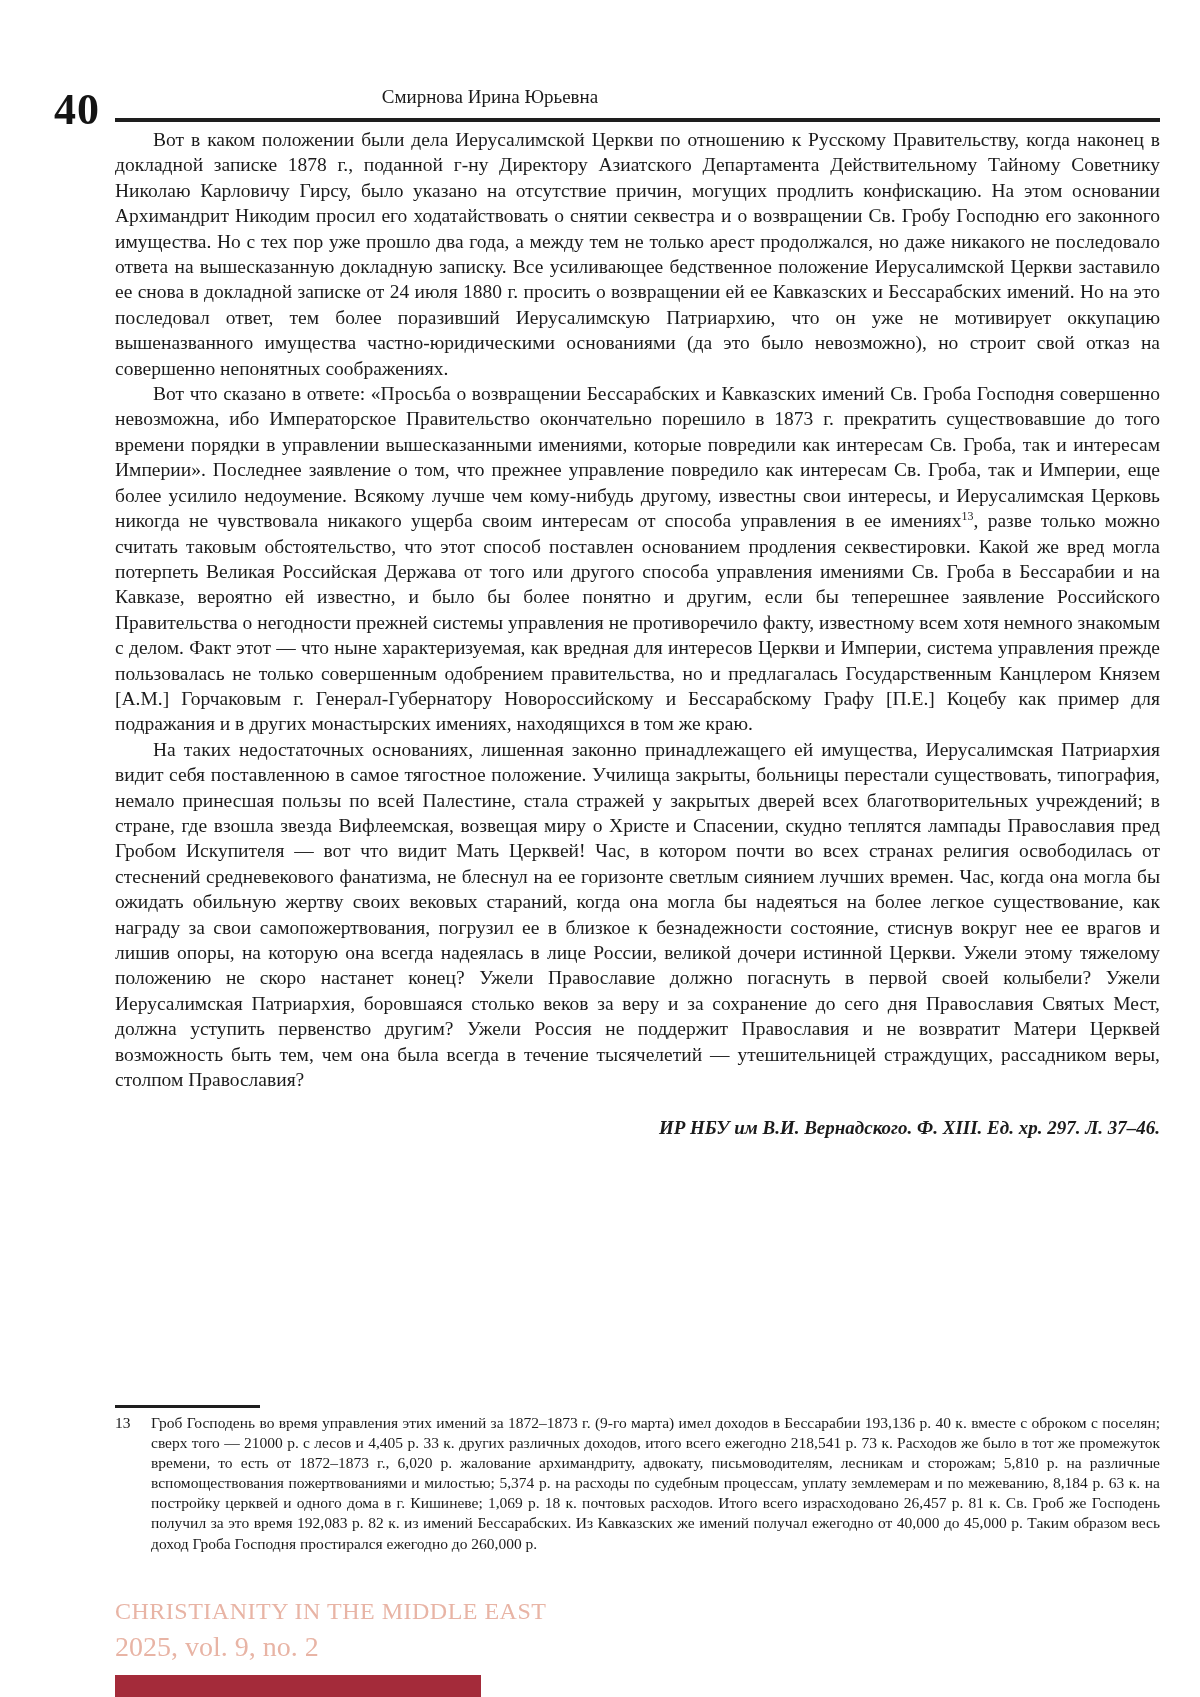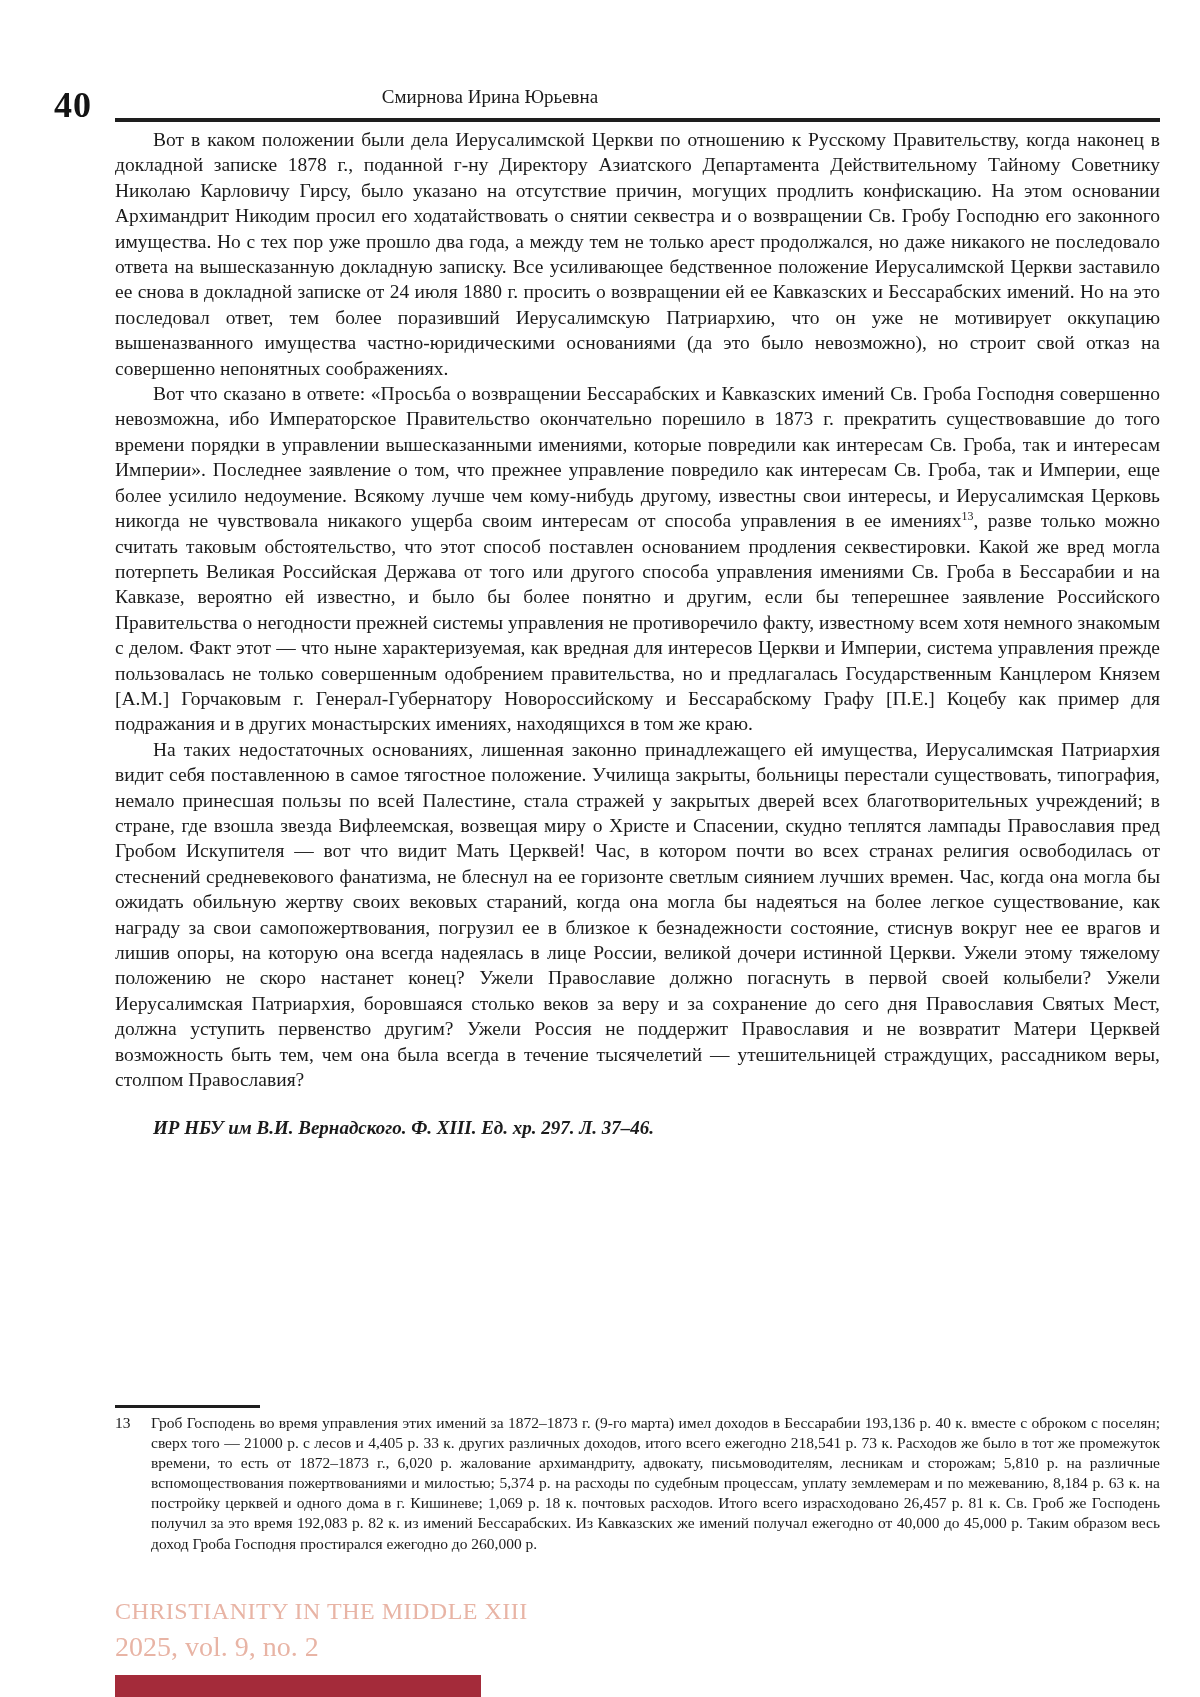--- a/index.html
+++ b/index.html
@@ -9,21 +9,21 @@
     height: 1697px;
     background: #ffffff;
     overflow: hidden;
     font-family: "Liberation Serif", "DejaVu Serif", serif;
     color: #1b1b1b;
   }
   .page-number {
     position: absolute;
     left: 54px;
     top: 84px;
-    font-size: 36px;
+    font-size: 44px;
     font-weight: bold;
     letter-spacing: 1px;
     color: #141414;
   }
   .running-title {
     position: absolute;
     left: 0;
     top: 86px;
     width: 980px;
     text-align: center;
@@ -58,21 +58,21 @@
   .footnote-ref {
     font-size: 12px;
     line-height: 0;
     vertical-align: super;
   }
   .archival-citation {
     margin-top: 23px !important;
     font-weight: bold;
     font-style: italic;
     font-size: 19px;
-    text-align: left;
+    text-align: right;
   }
   .footnote-rule {
     position: absolute;
     left: 115px;
     top: 1405px;
     width: 145px;
     height: 3px;
     background: #1e1e1e;
   }
   .footnote-block {
@@ -133,19 +133,19 @@
   </div>
 
   <div class="footnote-rule"></div>
 
   <div class="footnote-block">
     <div class="footnote-item">
       <span class="footnote-number">13</span><span>Гроб Господень во время управления этих имений за 1872–1873 г. (9-го марта) имел доходов в Бессарабии 193,136 р. 40 к. вместе с оброком с поселян; сверх того — 21000 р. с лесов и 4,405 р. 33 к. других различных доходов, итого всего ежегодно 218,541 р. 73 к. Расходов же было в тот же промежуток времени, то есть от 1872–1873 г., 6,020 р. жалование архимандриту, адвокату, письмоводителям, лесникам и сторожам; 5,810 р. на различные вспомоществования пожертвованиями и милостью; 5,374 р. на расходы по судебным процессам, уплату землемерам и по межеванию, 8,184 р. 63 к. на постройку церквей и одного дома в г. Кишиневе; 1,069 р. 18 к. почтовых расходов. Итого всего израсходовано 26,457 р. 81 к. Св. Гроб же Господень получил за это время 192,083 р. 82 к. из имений Бессарабских. Из Кавказских же имений получал ежегодно от 40,000 до 45,000 р. Таким образом весь доход Гроба Господня простирался ежегодно до 260,000 р.</span>
     </div>
   </div>
 
-  <div class="journal-title" style="color: rgb(232, 180, 165);">CHRISTIANITY IN THE MIDDLE XIII</div>
+  <div class="journal-title" style="color: rgb(232, 180, 165);">CHRISTIANITY IN THE MIDDLE EAST</div>
 
   <div class="issue-info" style="color: rgb(232, 180, 165);">2025, vol. 9, no. 2</div>
 
   <div class="footer-bar" style="background: rgb(164, 43, 58);"></div>
 
 </div>
 
 </body></html>

